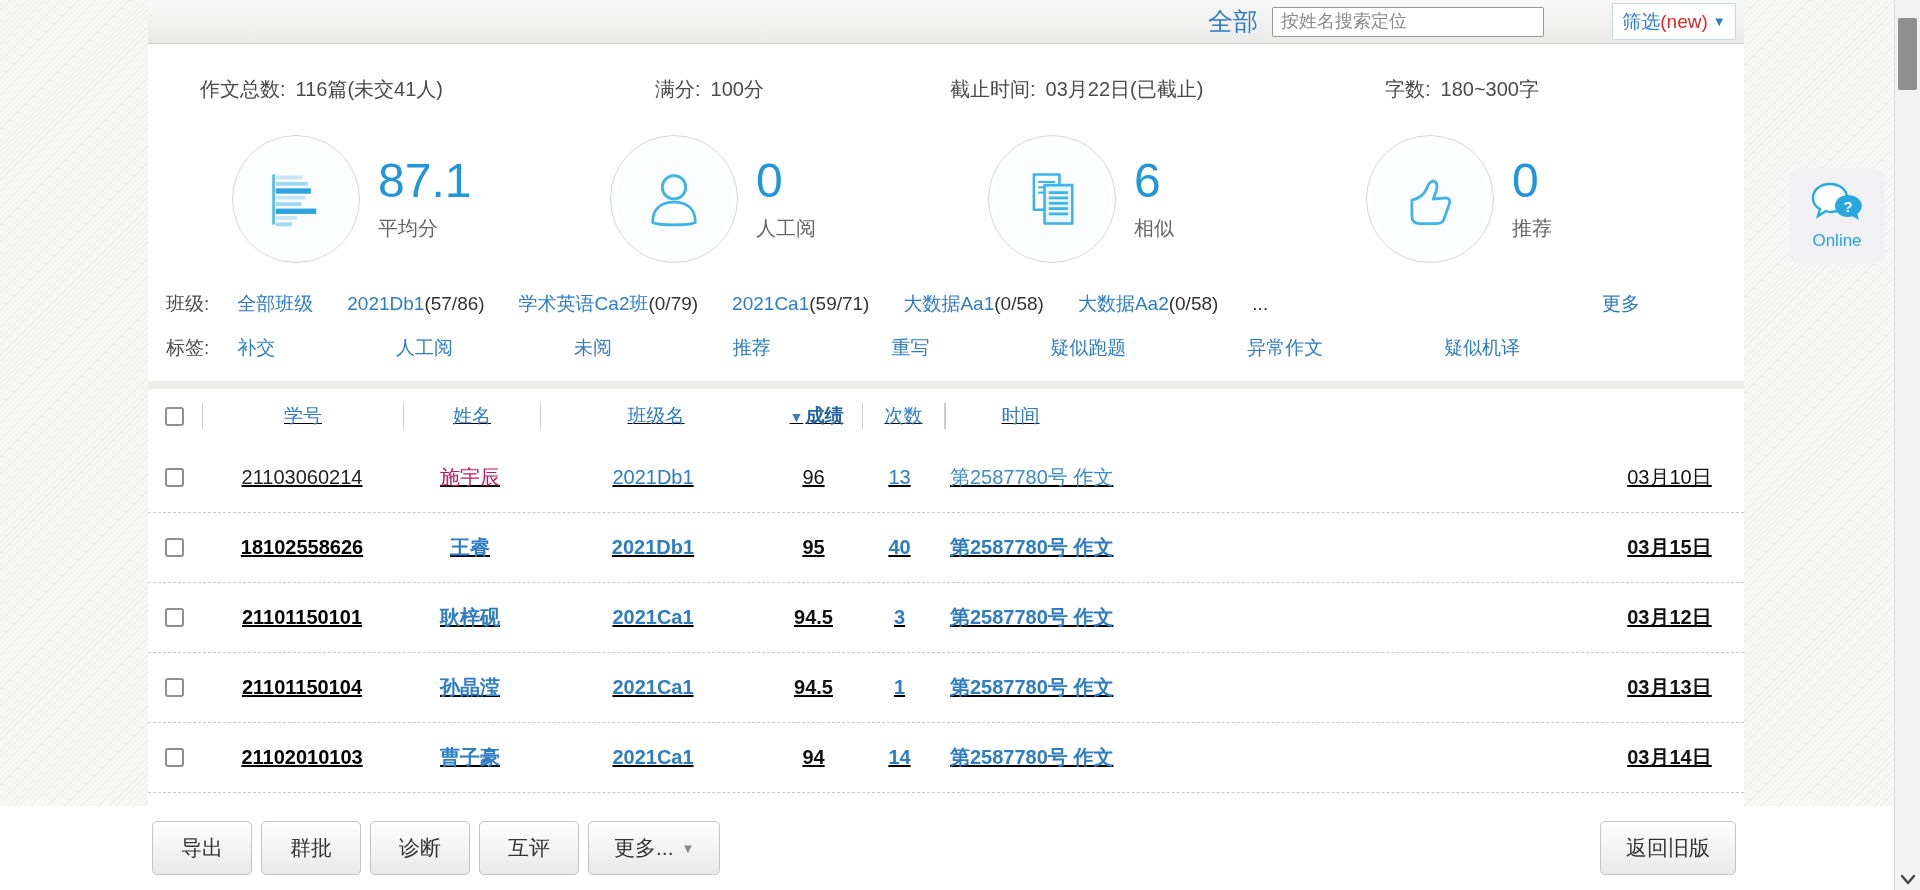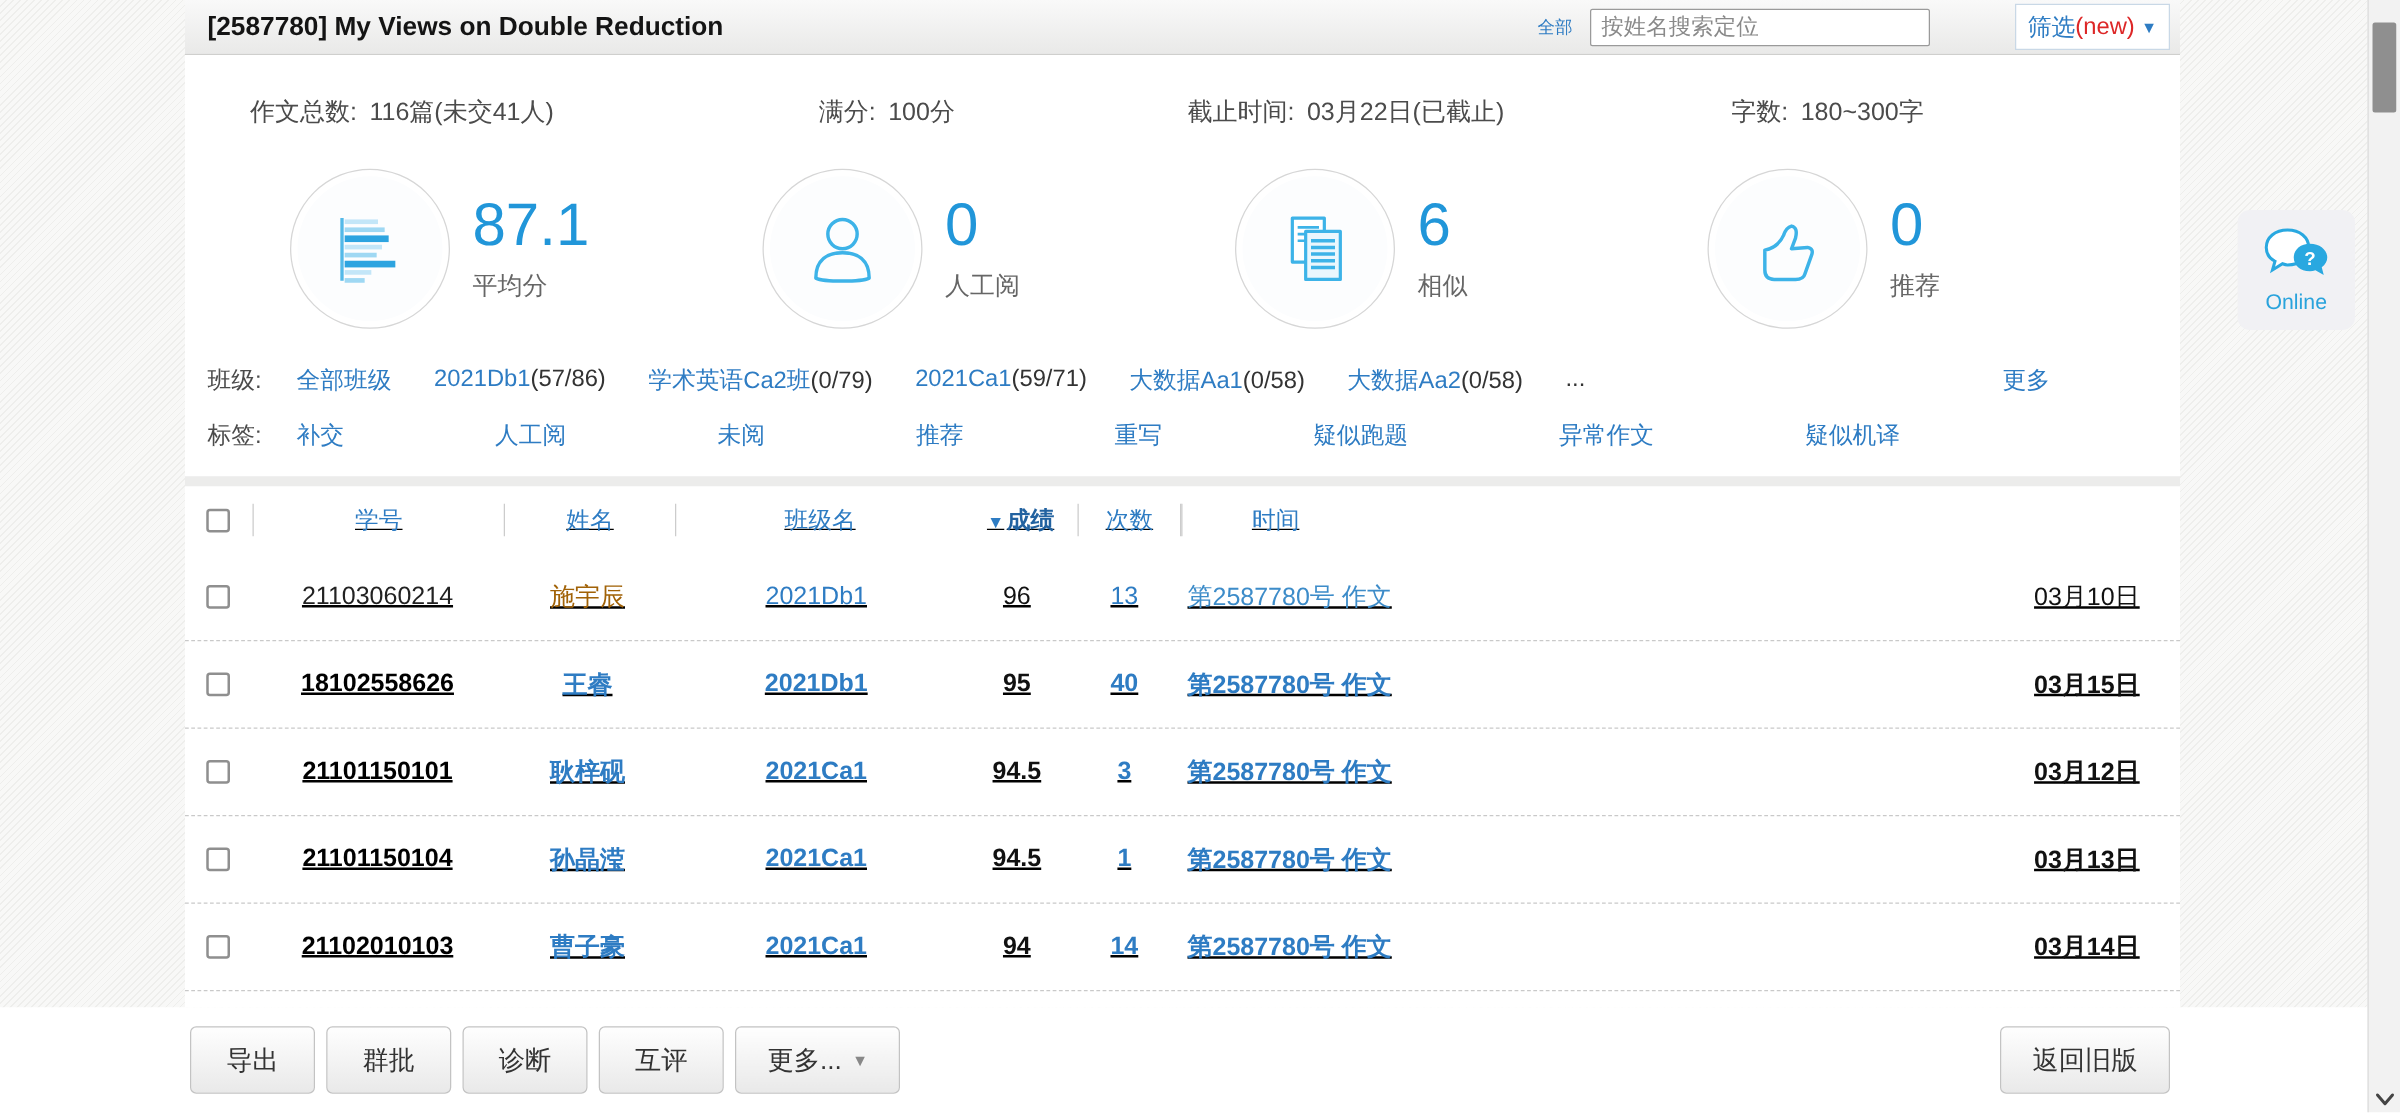--- a/index.html
+++ b/index.html
@@ -18,21 +18,21 @@
     background:#ffffff;
   }
   
   .panel-header {
     height:44px; background:linear-gradient(#f9f9f9,#e9e9e8);
     border-bottom:1px solid #cfcfcd;
     display:flex; align-items:center; padding:0 8px 0 18px;
   }
   .panel-title { font-size:21px; font-weight:bold; color:#141414; }
   .header-right { margin-left:auto; display:flex; align-items:center; }
-  .all-link { color:#2e7cc3; font-size:14px; cursor:pointer; margin-right:14px; }
+  .all-link { color:#2e7cc3; font-size:25px; cursor:pointer; margin-right:14px; }
   .search-input {
     width:272px; height:30px; border:1px solid #9a9a9a; border-radius:2px;
     font-size:18px; padding:0 8px; color:#333; background:#fff;
     font-family:"Liberation Sans","DejaVu Sans",sans-serif;
   }
   .search-input::placeholder { color:#8a8a8a; }
   .filter-box {
     margin-left:68px; width:124px; height:37px; background:#fff;
     border:1px solid #c9d8e6; display:flex; align-items:center; justify-content:center;
     font-size:19px; cursor:pointer;
@@ -94,21 +94,21 @@
   .thead .c-title { color:#333; }
   .thead .c-date a, .thead .c-id, .thead .c-name, .thead .c-class, .thead .c-times { color:#2e7cc3; }
   .score-head { color:#2262a0; font-weight:bold; cursor:pointer; }
   .sort-caret { color:#2e7cc3; font-size:14px; margin-right:2px; font-weight:normal; }
   .checkbox {
     width:19px; height:19px; border:2px solid #8f8f8f; border-radius:3px;
     background:#fff; cursor:pointer;
   }
   .tbody-row .c-title { text-align:left; padding-left:10px; }
   .cell-id    { color:#222; }
-  .cell-name  { color:#a16207; cursor:pointer; }
+  .cell-name  { color:#be185d; cursor:pointer; }
   .cell-class { color:#2e7cc3; cursor:pointer; }
   .cell-score { color:#111; }
   .cell-times { color:#2e7cc3; cursor:pointer; }
   .cell-title { color:#3d8cc9; cursor:pointer; }
   .cell-date  { color:#111; }
   .emph { font-weight:bold; }
   .emph .cell-id { color:#000; }
   .emph .cell-name, .emph .cell-class, .emph .cell-times, .emph .cell-title { color:#2e7cc3; }
   
   .footer { position:absolute; left:0; bottom:0; width:1920px; height:84px; background:#fff; }
@@ -138,21 +138,20 @@
   .sb-down  { position:absolute; bottom:4px; left:0; width:100%; display:flex; justify-content:center; }
 </style>
 </head>
 <body>
 
 <div class="bg-pattern"></div>
 
 <div class="panel">
 
   <div class="panel-header">
-    <div class="panel-title">[2587780] My Views on Double Reduction</div>
     <div class="header-right">
       <span class="all-link">全部</span>
       <input class="search-input" type="text" placeholder="按姓名搜索定位" style="">
       <div class="filter-box">
         <span class="filter-name">筛选</span>
         <span class="filter-new">(new)</span>
         <span class="filter-caret">▼</span>
       </div>
     </div>
   </div>

